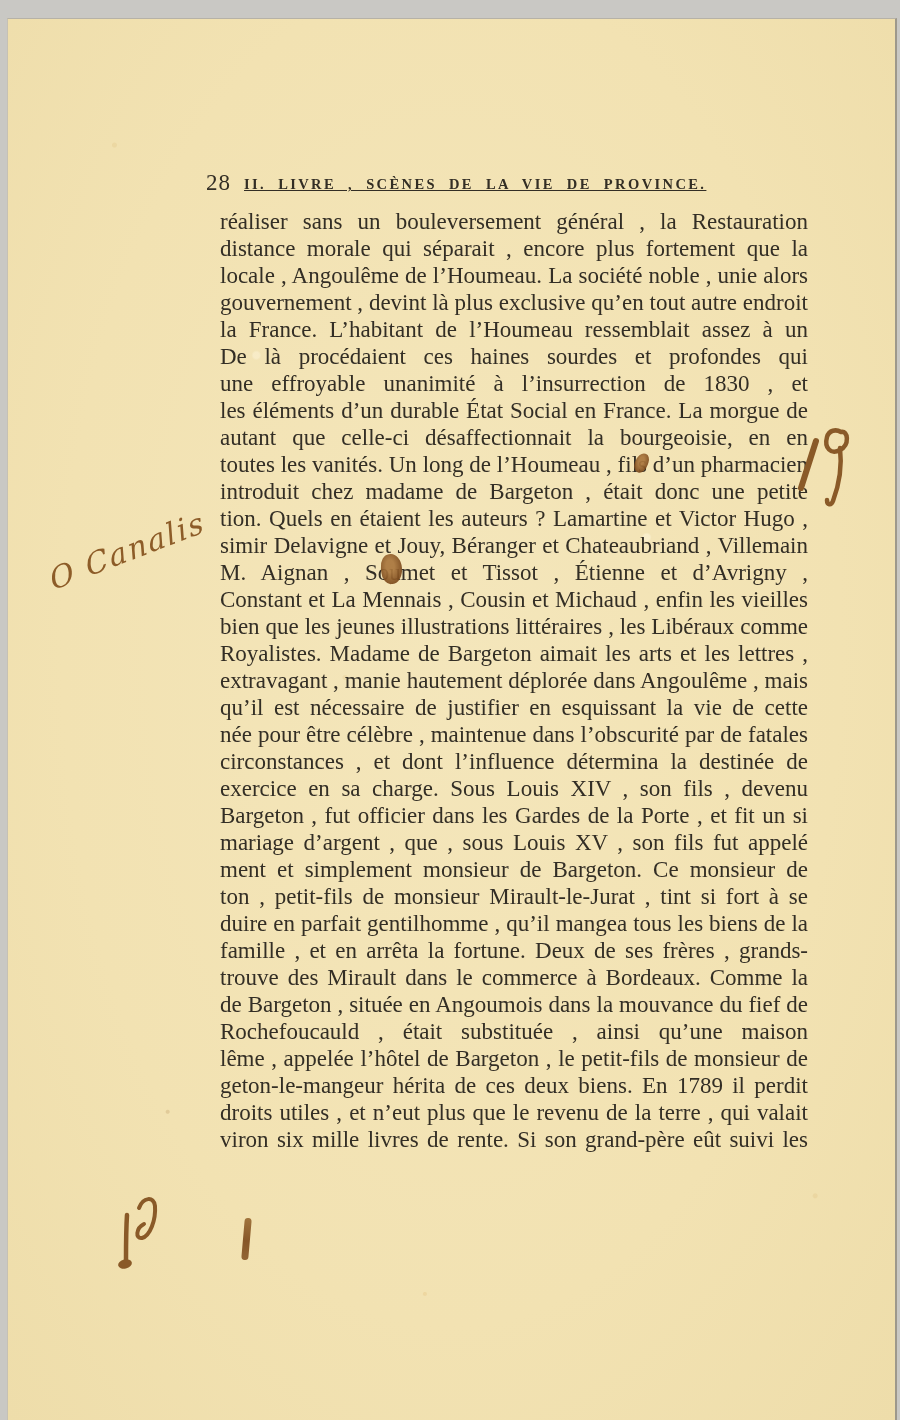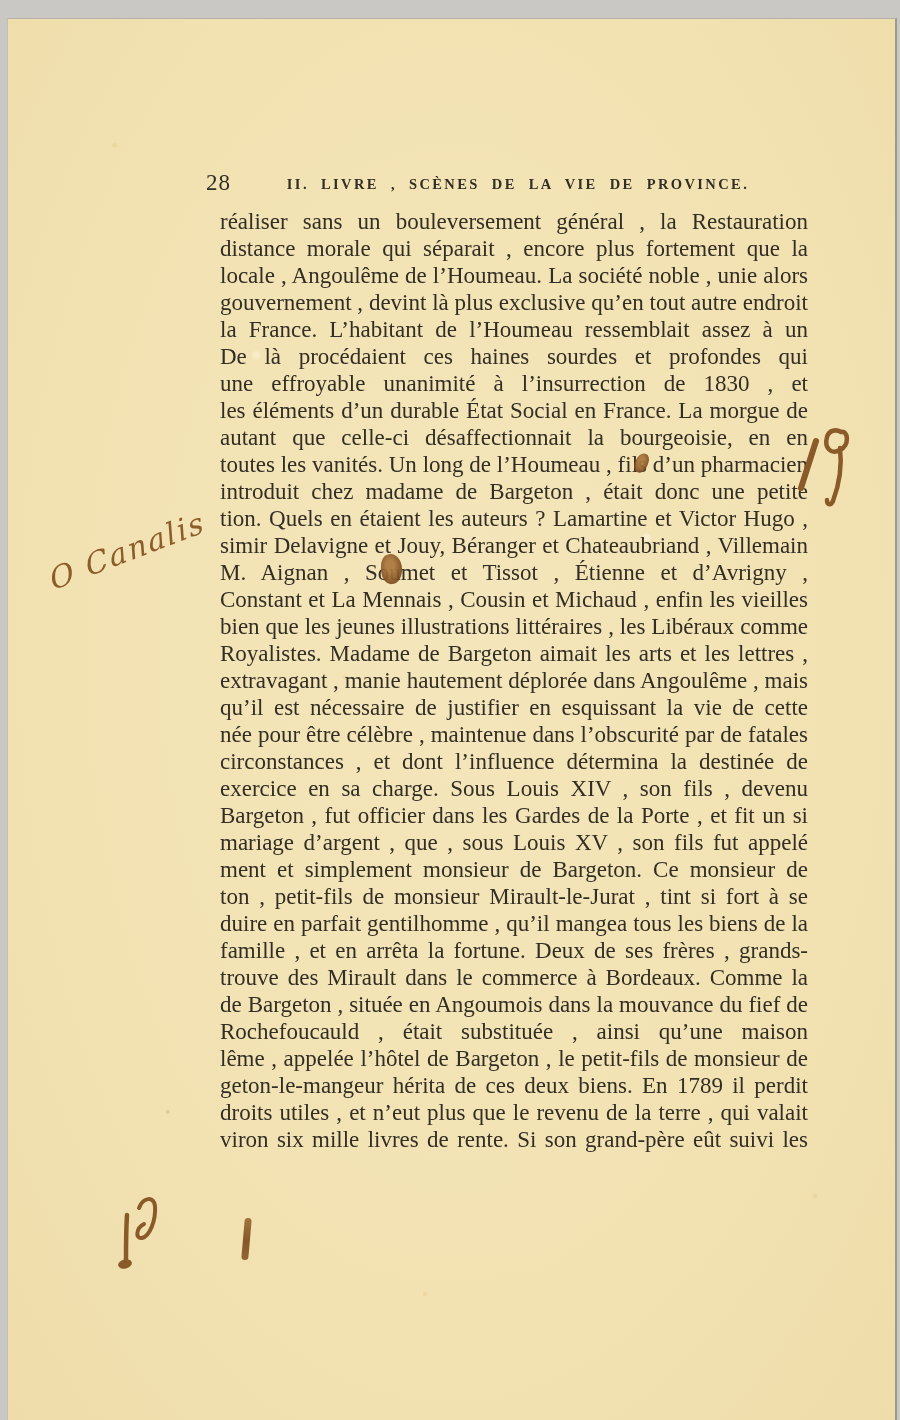--- a/index.html
+++ b/index.html
@@ -34,27 +34,27 @@
   .print { color: #332e25; }
   .header-row {
     position: absolute;
     left: 196px; top: 150px; width: 588px; height: 30px;
   }
   .page-number {
     position: absolute; left: 2px; top: 1px;
     font-size: 23px; letter-spacing: 1px; color: #332e25;
   }
   .running-title {
-    text-align: center;
     padding-left: 40px;
     font-size: 14.5px; font-weight: bold;
     letter-spacing: 2.4px; word-spacing: 6px;
     line-height: 30px;
     color: #332e25;
     white-space: nowrap;
+    text-decoration: underline;
   }
   .text-block {
     position: absolute;
     left: 212px; top: 189px; width: 588px;
     font-size: 23px; line-height: 27px;
     color: #332e25;
   }
   .jline { text-align: justify; height: 27px; overflow: hidden; }
   .jline::after { content: ""; display: inline-block; width: 100%; }
   .jline.indent { text-indent: 26px; }

